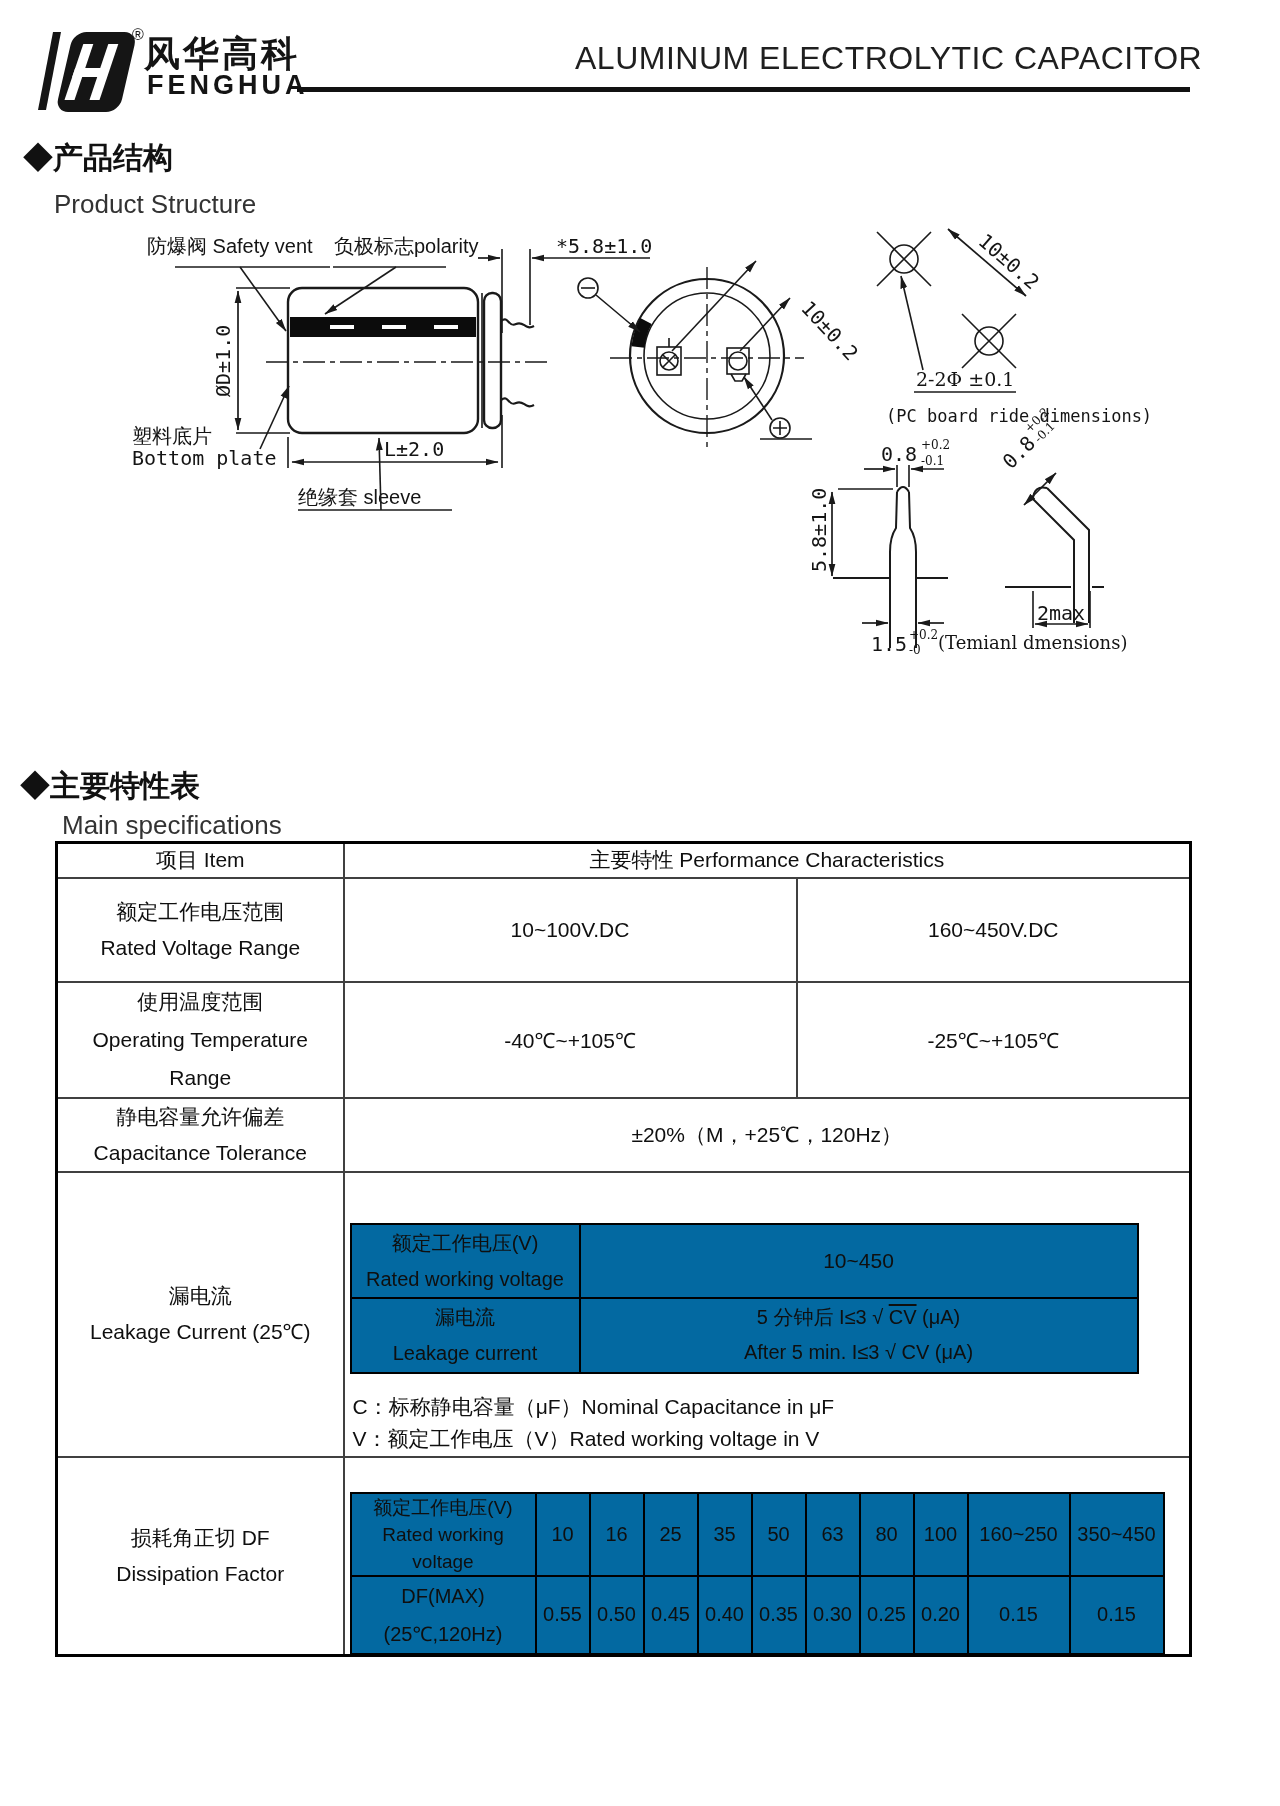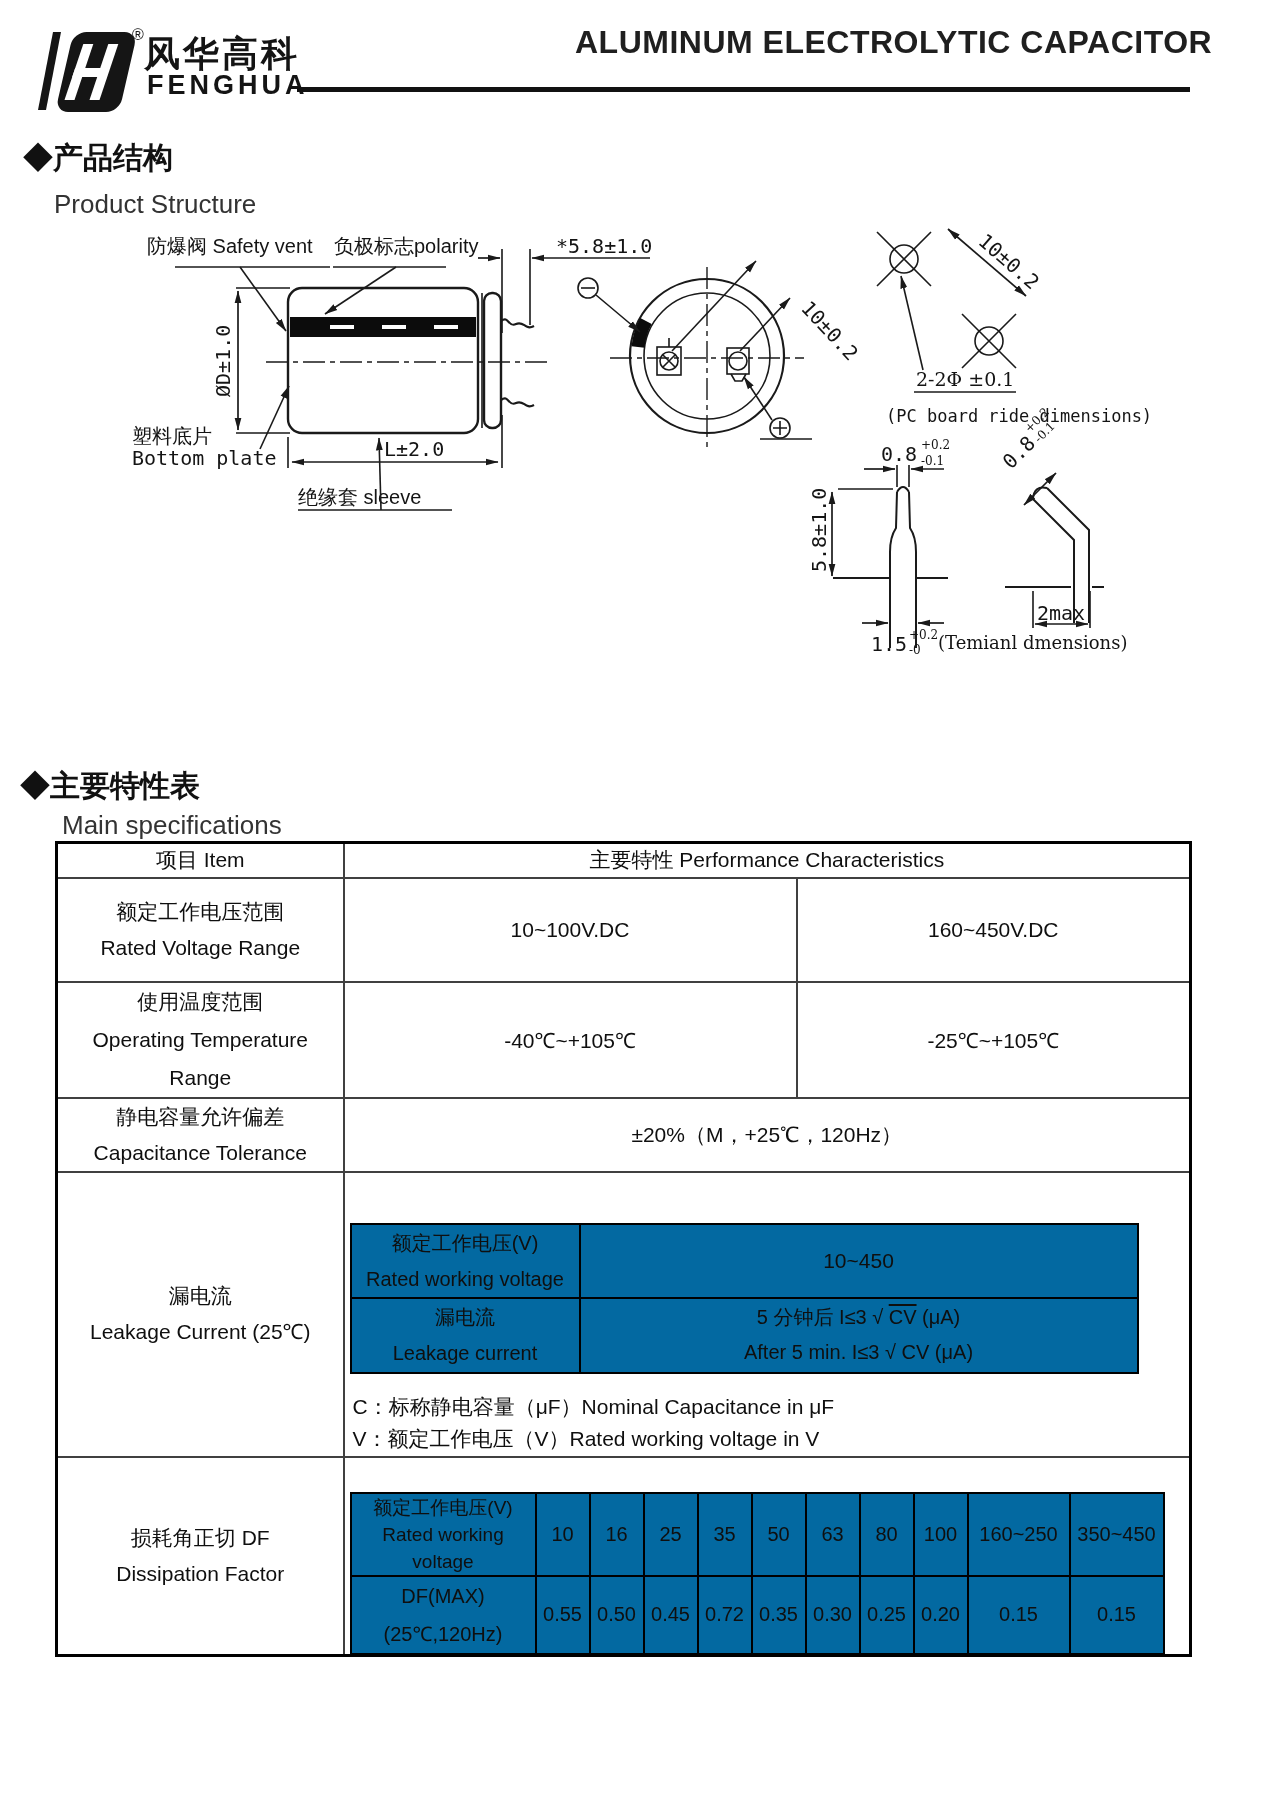--- a/index.html
+++ b/index.html
@@ -5,21 +5,21 @@
   html,body{margin:0;padding:0;background:#fff;}
   body{
     width:1280px;height:1806px;position:relative;overflow:hidden;
     font-family:"Liberation Sans",sans-serif;color:#141414;
     -webkit-font-smoothing:antialiased;
   }
   .abs{position:absolute;}
   
   .brand-cn{left:144px;top:30px;font-size:36px;font-weight:bold;letter-spacing:3px;}
   .brand-en{left:147px;top:70px;font-size:27px;font-weight:bold;letter-spacing:4px;}
-  .doc-title{left:575px;top:24px;font-size:32px;font-weight:bold;color:#1f1f1f;letter-spacing:0.5px;}
+  .doc-title{left:575px;top:40px;font-size:32px;font-weight:normal;color:#1f1f1f;letter-spacing:0.5px;}
   .head-rule{left:297px;top:87px;width:893px;height:5px;background:#111;}
   
   .sec-cn{font-size:30px;font-weight:bold;color:#111;}
   .sec-en{font-size:26px;color:#333;}
   
   svg text{fill:#141414;}
   .ln{stroke:#1a1a1a;stroke-width:2.4;fill:none;}
   .thin{stroke:#1a1a1a;stroke-width:1.6;fill:none;}
   .dim{stroke:#1a1a1a;stroke-width:1.7;fill:none;}
   .dd{stroke:#1a1a1a;stroke-width:1.4;fill:none;stroke-dasharray:22 5 5 5;}
@@ -298,21 +298,21 @@
           <td>350~450</td>
         </tr>
         <tr style="height:77px;">
           <td style="font-size:20px;line-height:38px;">
             <div>DF(MAX)</div>
             <div>(25℃,120Hz)</div>
           </td>
           <td>0.55</td>
           <td>0.50</td>
           <td>0.45</td>
-          <td>0.72</td>
+          <td>0.40</td>
           <td>0.35</td>
           <td>0.30</td>
           <td>0.25</td>
           <td>0.20</td>
           <td>0.15</td>
           <td>0.15</td>
         </tr>
       </tbody>
           </table>
     </td>

